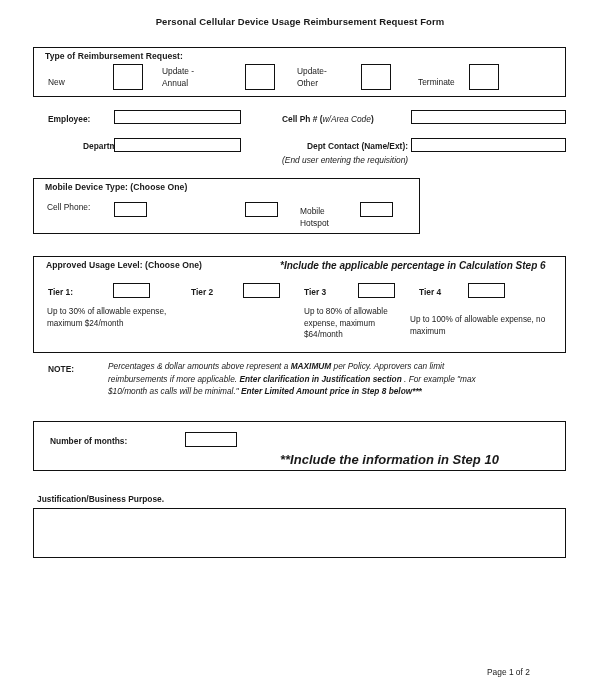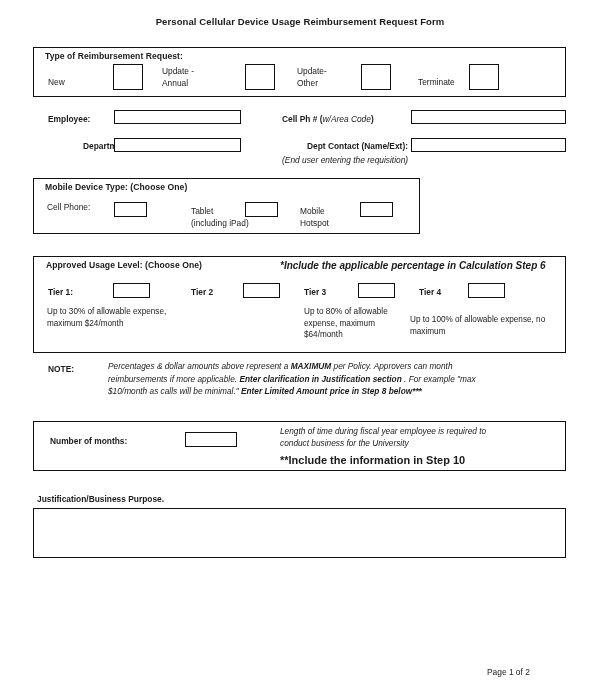--- a/index.html
+++ b/index.html
@@ -115,21 +115,22 @@
   .note-para b { font-weight: bold; font-style: italic; }
 
   .side-note {
     position: absolute;
     font-size: 8.3px;
     font-style: italic;
     line-height: 12.4px;
   }
   .side-note-b {
     position: absolute;
-    font-size: 11px;
+    font-size: 13px;
+    font-style: italic;
     font-weight: bold;
     line-height: 12.4px;
   }
 
   .footer {
     position: absolute;
     font-size: 8.4px;
     white-space: nowrap;
   }
 </style>
@@ -177,24 +178,20 @@
   <input class="fbox" type="text" style="left: 411px; top: 138px; width: 155px; height: 14px;" value="">
   <div class="lbl ital" style="left:282px; top:155px;">(End user entering the requisition)</div>
 
   <div class="section-box" style="left:33px; top:178px; width:387px; height:56px;"></div>
 
   <div class="section-head" style="left:45px; top:182px;">Mobile Device Type: (Choose One)</div>
 
   <div class="lbl" style="left:47px; top:202px;">Cell Phone:</div>
   <input class="fbox square" type="text" style="left: 114px; top: 202px; width: 33px; height: 15px;" value="">
 
-  <div class="lbl two" style="left:191px; top:205px; width:80px;">
-    <span>Tablet</span><br>
-    <span>(including iPad)</span>
-  </div>
   <input class="fbox square" type="text" style="left: 245px; top: 202px; width: 33px; height: 15px;" value="">
 
   <div class="lbl two" style="left:300px; top:205px; width:60px;">
     <span>Mobile</span><br>
     <span>Hotspot</span>
   </div>
   <input class="fbox square" type="text" style="left: 360px; top: 202px; width: 33px; height: 15px;" value="">
 
   <div class="section-box" style="left:33px; top:256px; width:533px; height:97px;"></div>
 
@@ -212,34 +209,30 @@
   <input class="fbox square" type="text" style="left: 358px; top: 283px; width: 37px; height: 15px;" value="">
   <div class="tier-desc" style="left:304px; top:306px; width:100px;">Up to 80% of allowable expense, maximum $64/month</div>
 
   <div class="lbl bold" style="left:419px; top:287px;">Tier 4</div>
   <input class="fbox square" type="text" style="left: 468px; top: 283px; width: 37px; height: 15px;" value="">
   <div class="tier-desc" style="left:410px; top:314px; width:148px;">Up to 100% of allowable expense, no maximum</div>
 
   <div class="lbl bold" style="left:48px; top:364px;">NOTE:</div>
 
   <div class="note-para" style="left:108px; top:360px; width:450px;">
-    <span>Percentages &amp; dollar amounts above  represent a </span><b>MAXIMUM</b><span> per Policy. Approvers can month</span><br>
+    <span>Percentages &amp; dollar amounts above  represent a </span><b>MAXIMUM</b><span> per Policy. Approvers can limit</span><br>
     <span>reimbursements if more applicable.  </span><b>Enter clarification in Justification section</b><span> . For example "max</span><br>
     <span>$10/month as calls will be minimal."  </span><b>Enter Limited Amount price in Step 8 below***</b>
   </div>
 
   <div class="section-box" style="left:33px; top:421px; width:533px; height:50px;"></div>
 
   <div class="lbl bold" style="left:50px; top:436px;">Number of months:</div>
   <input class="fbox" type="text" style="left: 185px; top: 432px; width: 52px; height: 15px;" value="">
 
-  <div class="side-note" style="left:280px; top:425px; width:270px;">
-    <span>Length of time during fiscal year employee is required to</span><br>
-    <span>conduct business for the University</span>
-  </div>
   <div class="side-note-b" style="left:280px; top:454px;">**Include the information in Step 10</div>
 
   <div class="lbl bold" style="left:37px; top:494px;">Justification/Business Purpose.</div>
   <textarea class="textarea-box" style="left: 33px; top: 508px; width: 533px; height: 50px;" placeholder=""></textarea>
 
   <div class="footer" style="left:487px; top:667px;">Page 1 of 2</div>
 
 </div>
 
 </body></html>

